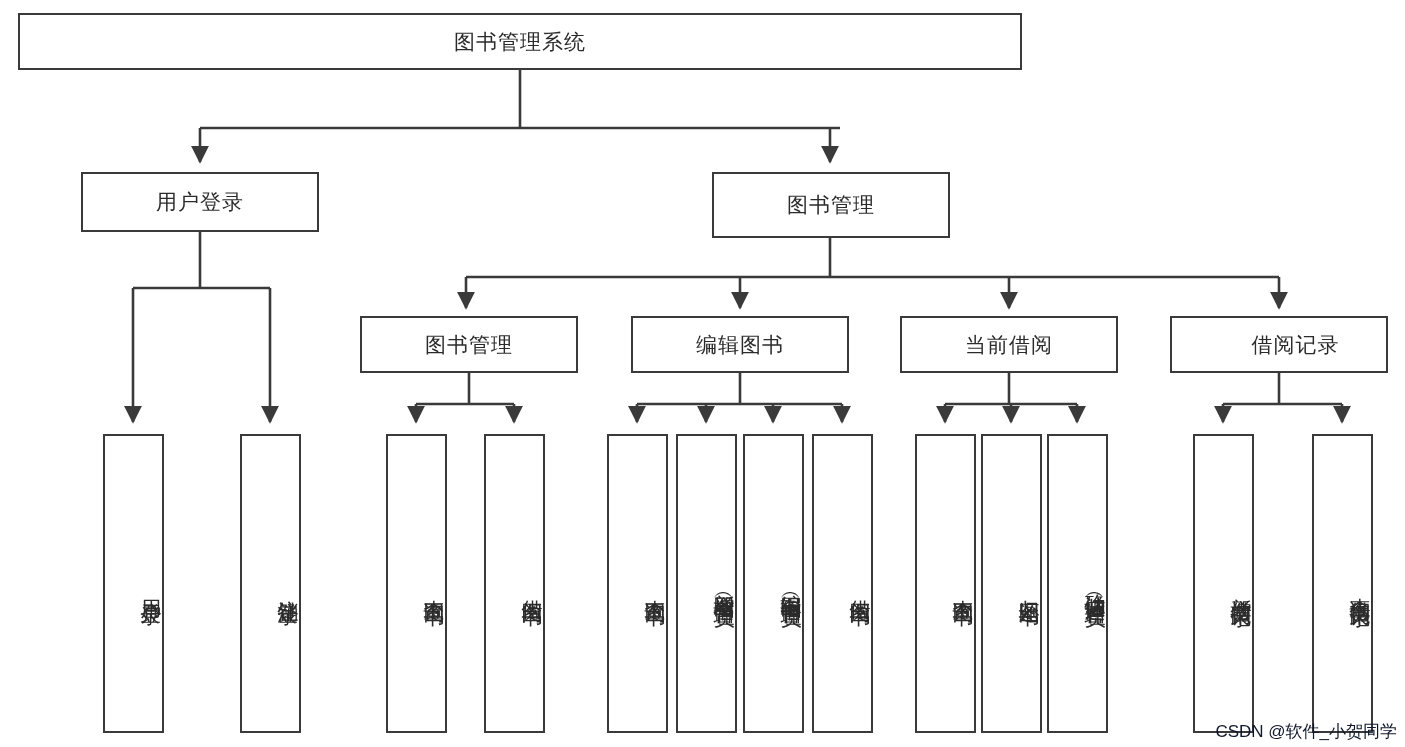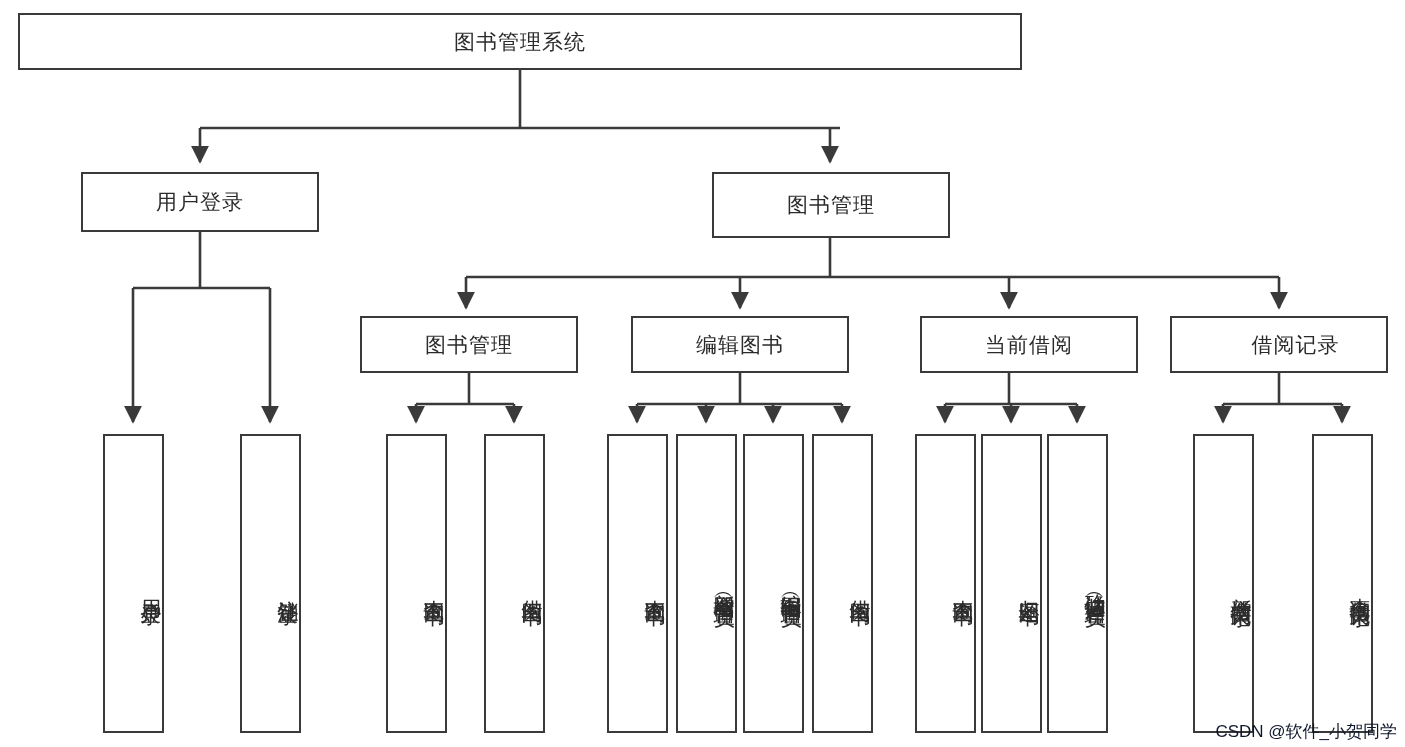--- a/index.html
+++ b/index.html
@@ -134,21 +134,21 @@
   </div>
 
   <div class="node leaf" style="left:240px; top:434px; width:61px; height:299px;">
     <span class="vtext">注销登录</span>
   </div>
 
   <div class="node h" style="left:360px; top:316px; width:218px; height:57px;">图书管理</div>
 
   <div class="node h" style="left:631px; top:316px; width:218px; height:57px;">编辑图书</div>
 
-  <div class="node h" style="left:900px; top:316px; width:218px; height:57px;margin-left:20px;">当前借阅</div>
+  <div class="node h" style="left:900px; top:316px; width:218px; height:57px;">当前借阅</div>
 
   <div class="node h" style="left:1170px; top:316px; width:218px; height:57px;padding-left:33px;">借阅记录</div>
 
   <div class="node leaf" style="left:386px; top:434px; width:61px; height:299px;">
     <span class="vtext">查询图书</span>
   </div>
 
   <div class="node leaf" style="left:484px; top:434px; width:61px; height:299px;">
     <span class="vtext">借阅图书</span>
   </div>

